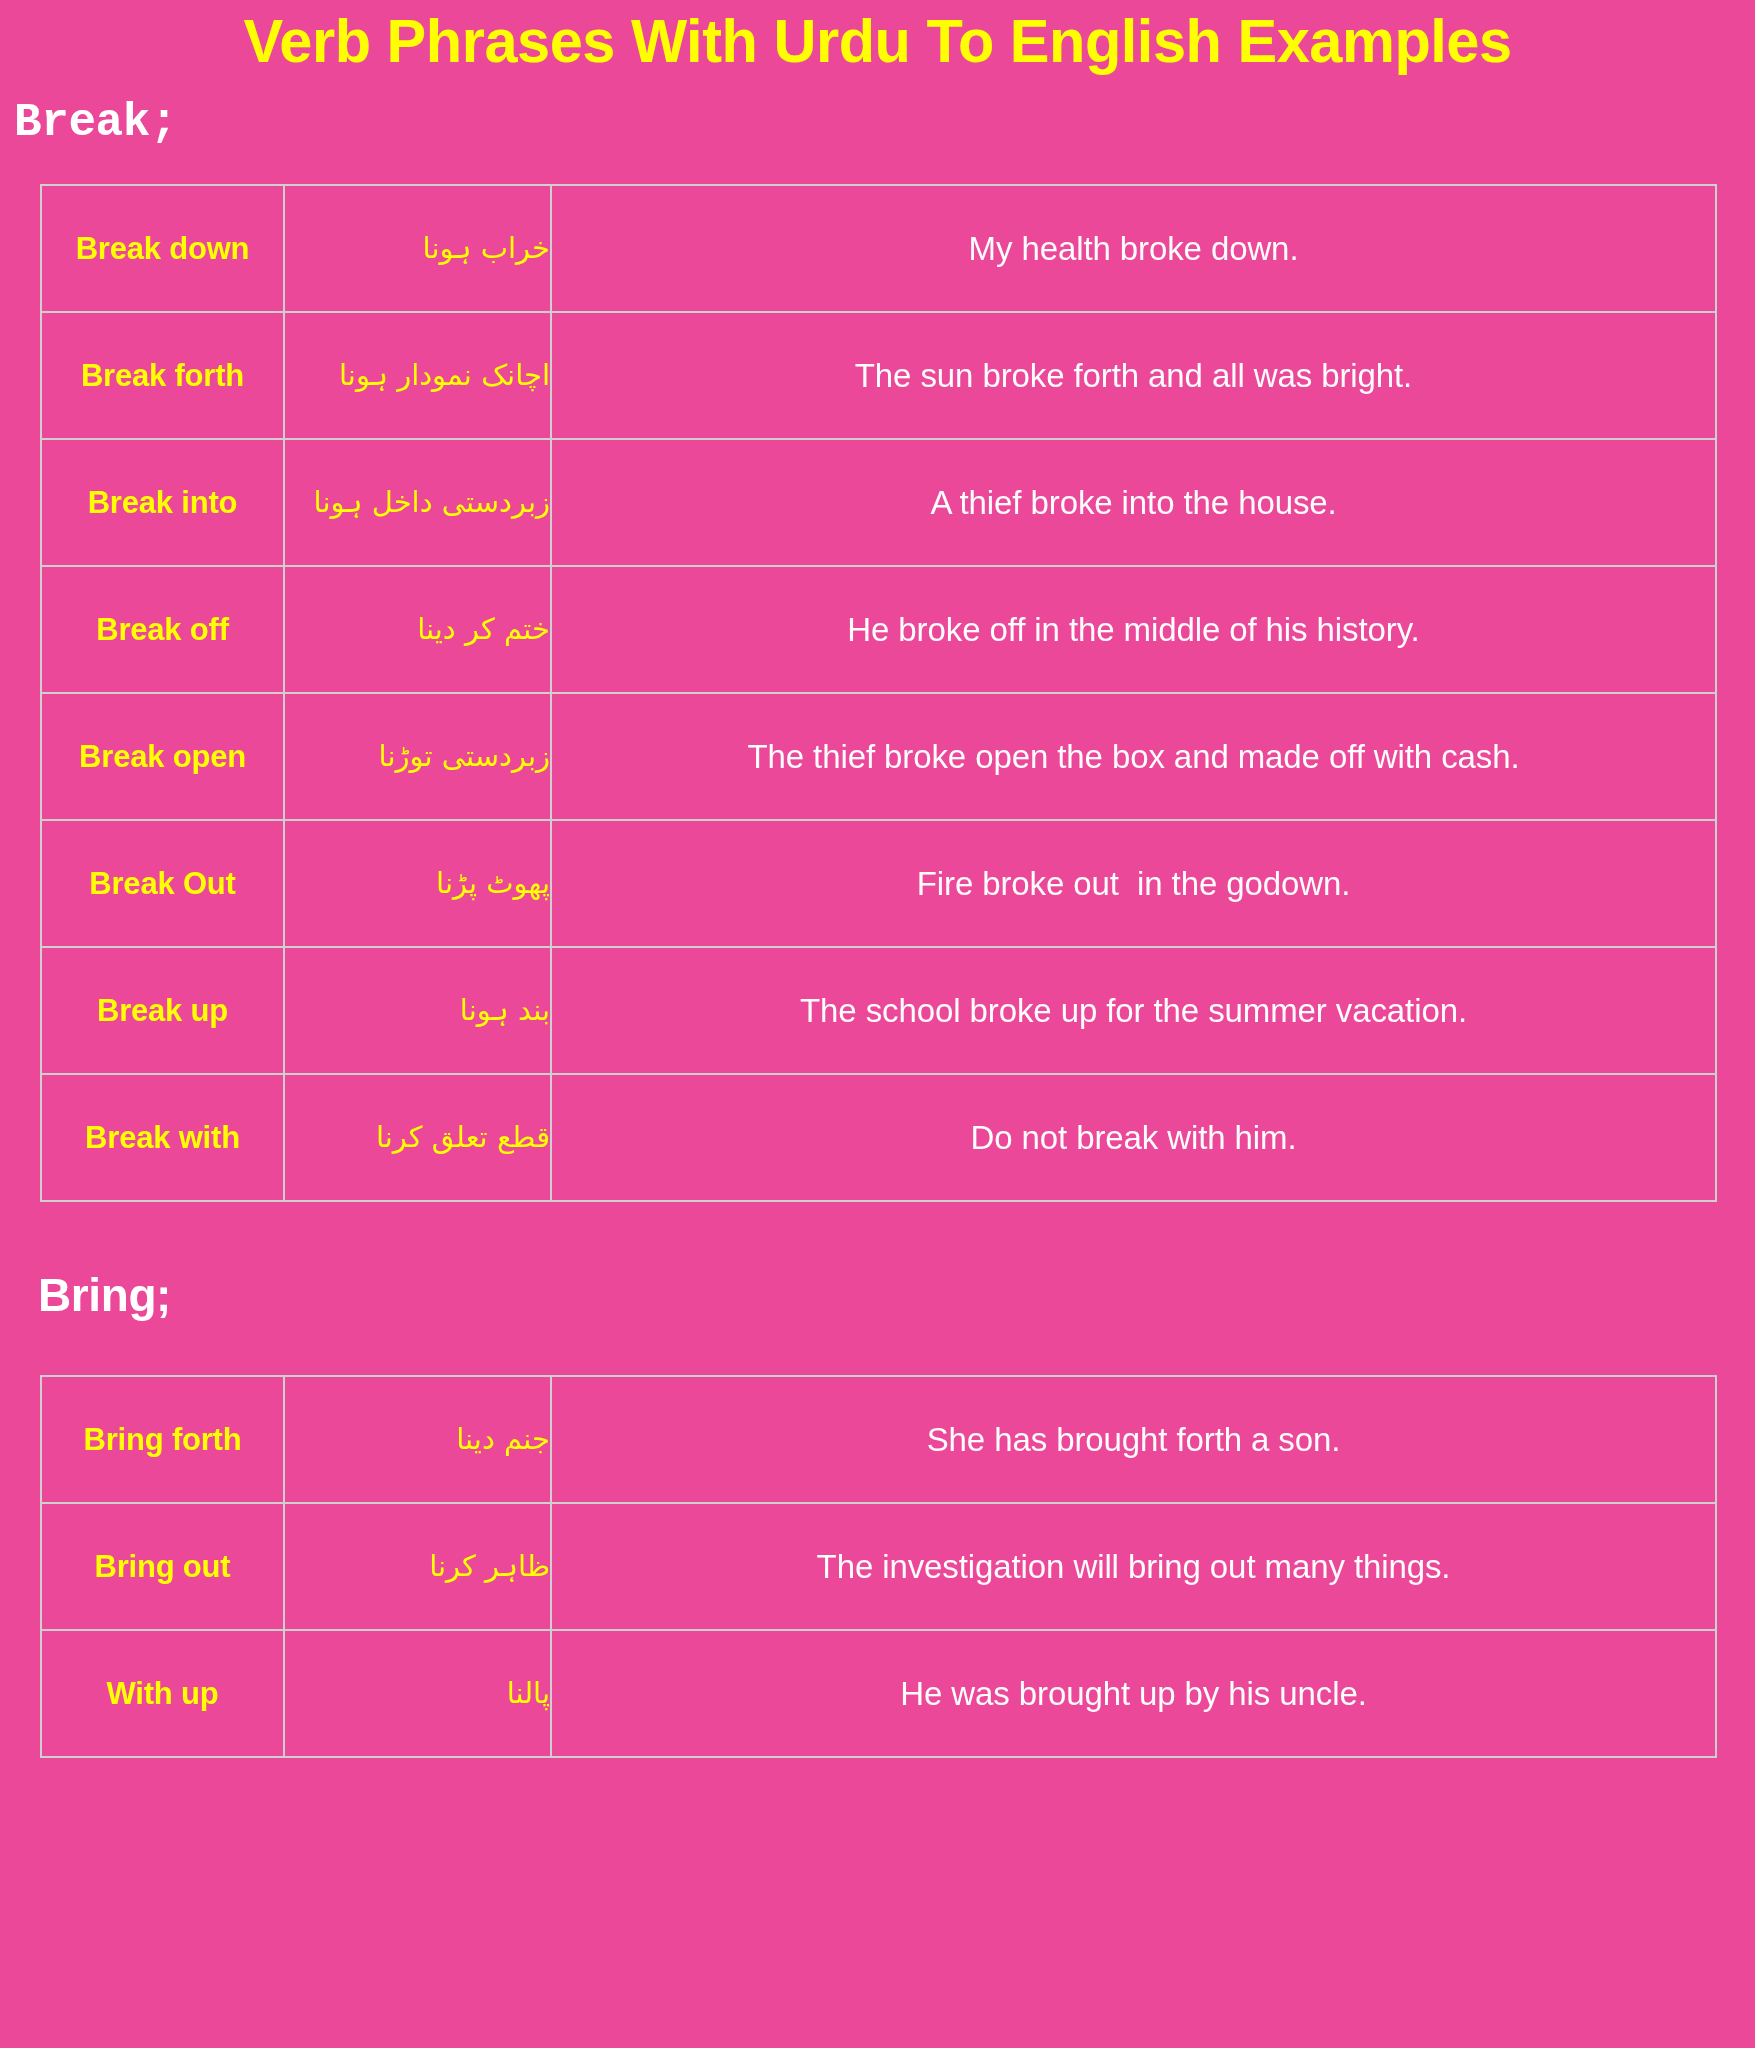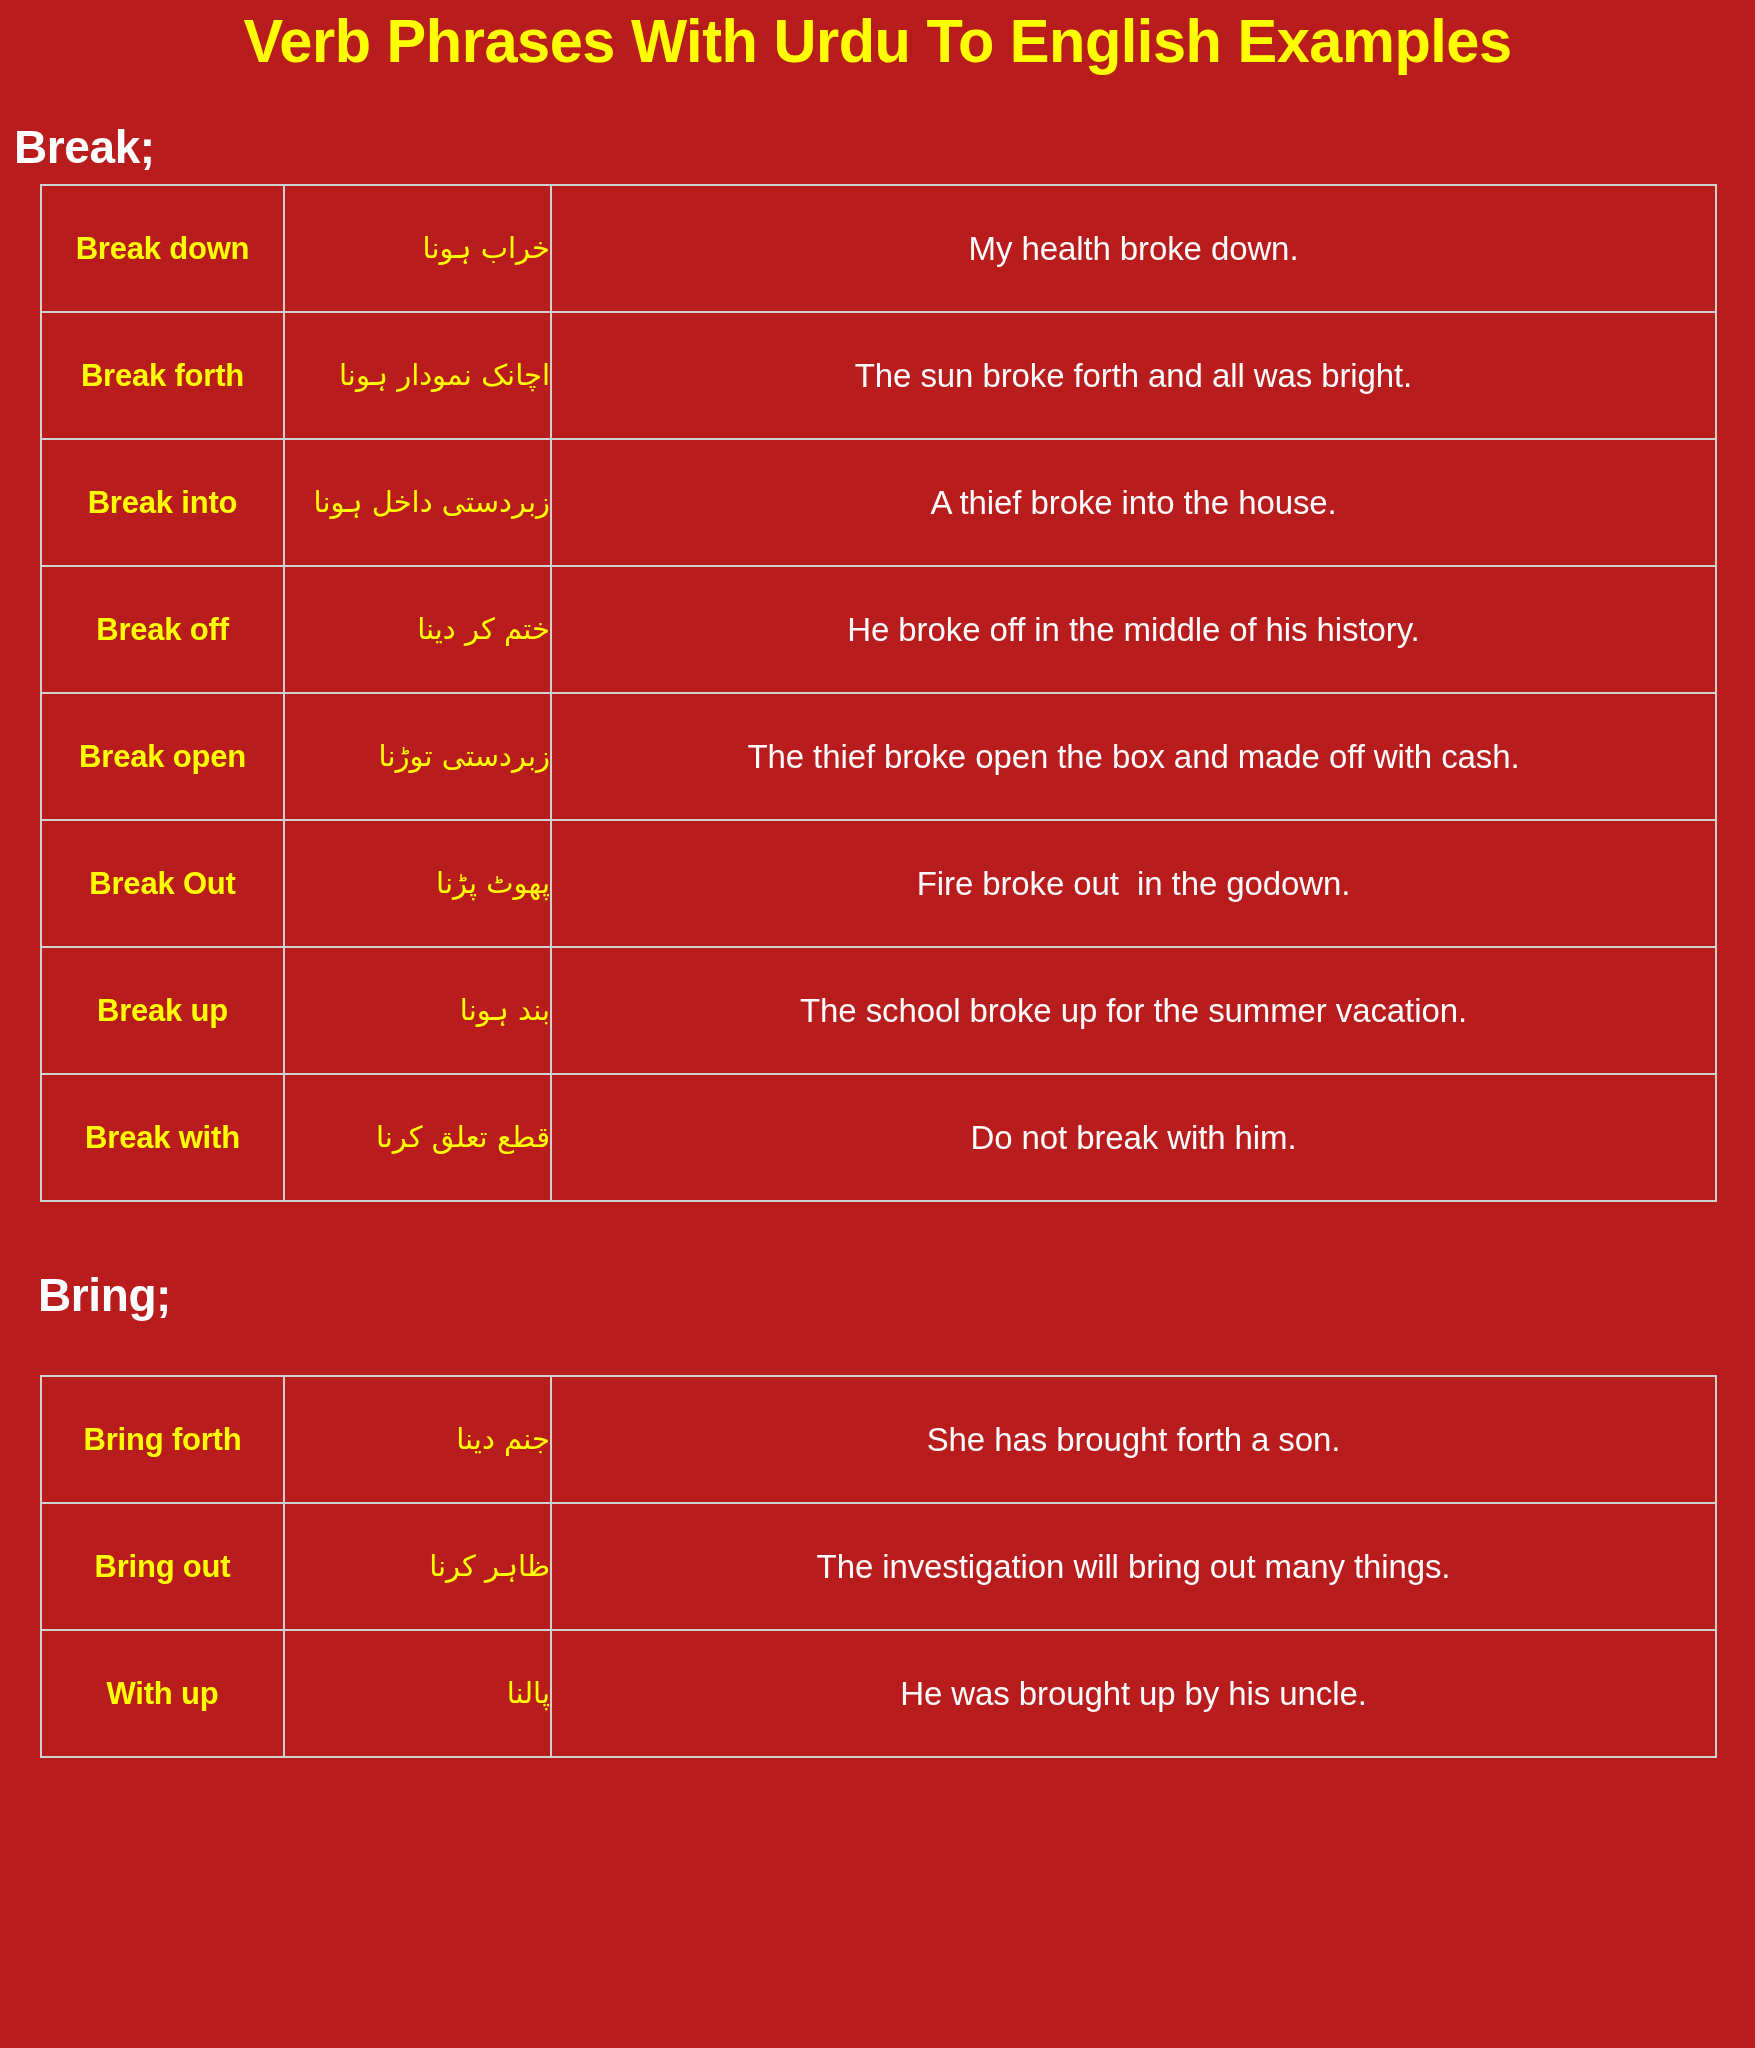--- a/index.html
+++ b/index.html
@@ -12,21 +12,21 @@
     height: 2048px;
     overflow: hidden;
     font-family: "Liberation Sans", sans-serif;
     -webkit-font-smoothing: antialiased;
   }
 
   .page {
     position: relative;
     width: 1755px;
     height: 2048px;
-    background: #b91c1c;
+    background: #ec4899;
   }
 
   
   .main-title {
     position: absolute;
     left: 0;
     top: 8px;
     width: 1755px;
     text-align: center;
     color: #ffff00;
@@ -42,21 +42,21 @@
   
   .section-heading {
     position: absolute;
     left: 14px;
     color: #ffffff;
     font-size: 46px;
     font-weight: bold;
     letter-spacing: -0.4px;
     line-height: 1;
   }
-  .section-heading.break-heading { top: 124px; }
+  .section-heading.break-heading { top: 100px; font-family: Liberation Mono, monospace; }
   .section-heading.bring-heading { left: 38px; top: 1272px; }
 
   
   .phrase-table {
     position: absolute;
     left: 40px;
     width: 1675px;
     border-collapse: collapse;
     table-layout: fixed;
   }

